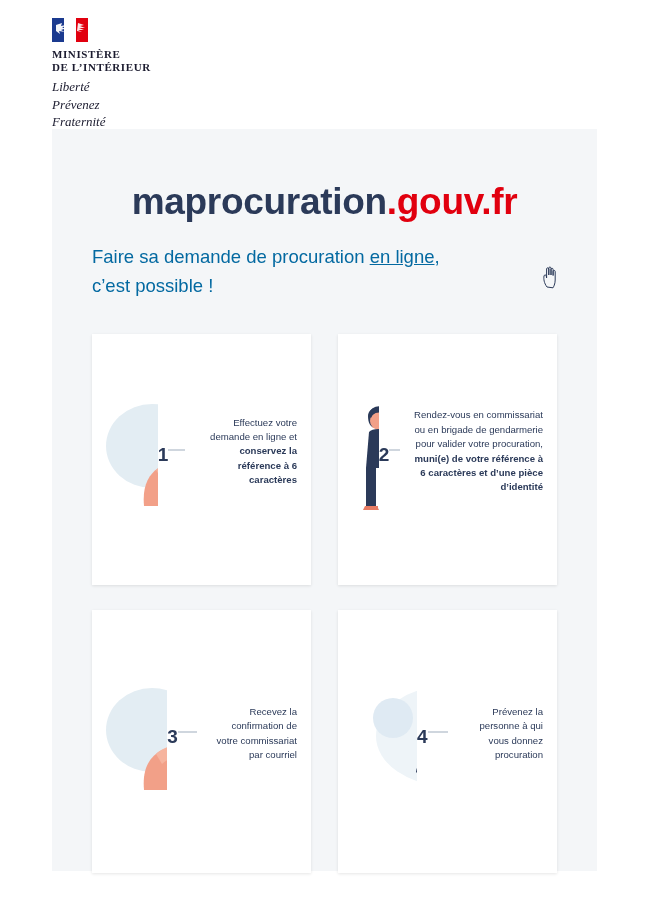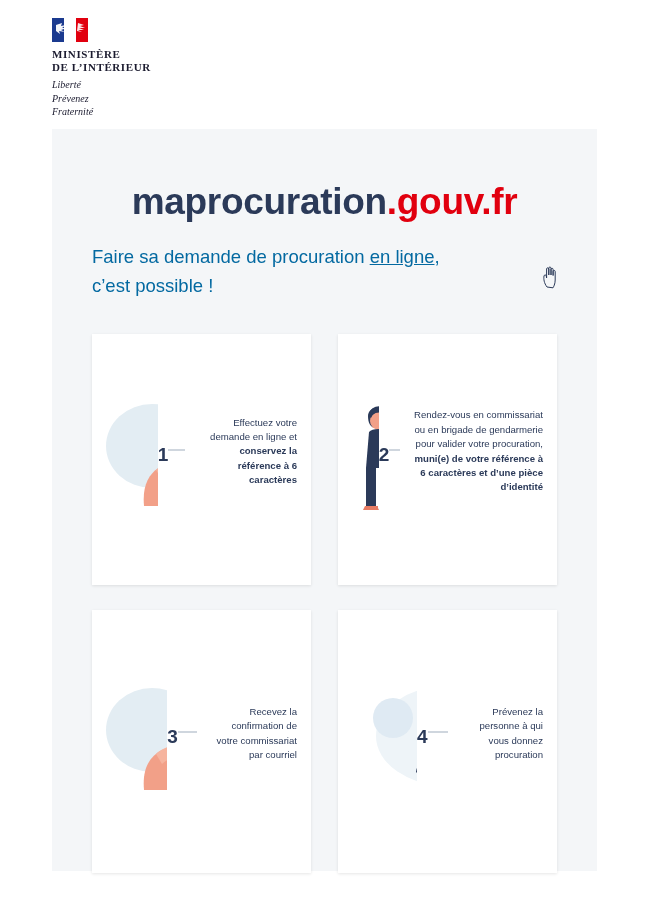--- a/index.html
+++ b/index.html
@@ -33,21 +33,21 @@
     font-weight: bold;
     letter-spacing: 0.6px;
     color: #1b1b2f;
     line-height: 1.15;
     font-family: "Liberation Serif", serif;
   }
   .devise {
     margin-top: 5px;
     font-family: "Liberation Serif", serif;
     font-style: italic;
-    font-size: 10px;
+    font-size: 13px;
     color: #1b1b2f;
     line-height: 1.35;
   }
 
   
   .panel {
     position: absolute;
     left: 52px;
     top: 129px;
     width: 545px;

